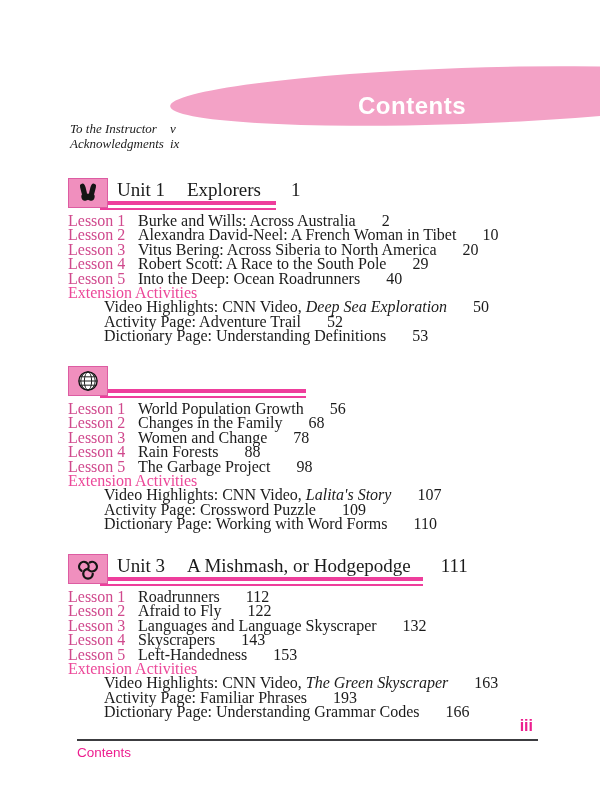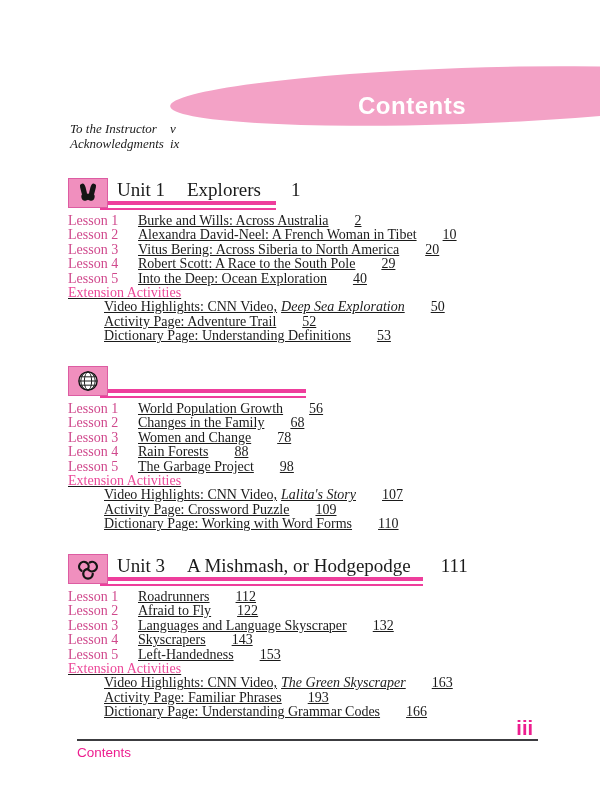--- a/index.html
+++ b/index.html
@@ -41,33 +41,33 @@
     position:absolute; left:32px; top:25px; height:9px; box-sizing:border-box;
     border-top:4px solid #EE3E9C; border-bottom:2px solid #EE3E9C; z-index:1;
   }
   .uw1 { width:176px; } .uw2 { width:206px; } .uw3 { width:323px; }
   .unit-titleline {
     position:absolute; left:49px; top:3px; font-size:19px; white-space:nowrap; z-index:2;
   }
   .unit-label { display:inline-block; width:70px; }
   .unit-page { margin-left:30px; }
 
-  .lessons { margin-top:2px; font-size:14px; line-height:14.4px;text-decoration:underline; }
+  .lessons { margin-top:2px; font-size:16px; line-height:14.4px; }
   .lesson-label { display:inline-block; width:70px; color:#D0498D; }
   .lesson-page { margin-left:26px; }
   .ext-heading { color:#ec4899; }
   .ext-row { padding-left:36px; }
   .ext-italic { font-style:italic; margin-left:4px; }
   .ext-italic:empty { margin-left:0; }
 
   
   .footer-rule { position:absolute; left:77px; top:739px; width:461px; height:2px; background:#3C3C40; }
   .footer-page {
     position:absolute; left:485px; top:717px; width:48px; text-align:right;
-    font-family:"Liberation Sans", sans-serif; font-weight:bold; font-size:20px; color:#ED1E8F;
+    font-family:"Liberation Sans", sans-serif; font-weight:bold; font-size:16px; color:#ED1E8F;
   }
   .footer-label {
     position:absolute; left:77px; top:745px;
     font-family:"Liberation Sans", sans-serif; font-size:13.5px; color:#ED1E8F;
   }
 </style>
 </head>
 <body>
 
 <div class="page">
@@ -105,21 +105,21 @@
       <div class="unit-underline uw1"></div>
       <div class="unit-titleline">
         <span class="unit-label">Unit 1</span><span>Explorers</span><span class="unit-page">1</span>
       </div>
     </div>
     <div class="lessons">
       <div><span class="lesson-label">Lesson 1</span><span>Burke and Wills: Across Australia</span><span class="lesson-page">2</span></div>
       <div><span class="lesson-label">Lesson 2</span><span>Alexandra David-Neel: A French Woman in Tibet</span><span class="lesson-page">10</span></div>
       <div><span class="lesson-label">Lesson 3</span><span>Vitus Bering: Across Siberia to North America</span><span class="lesson-page">20</span></div>
       <div><span class="lesson-label">Lesson 4</span><span>Robert Scott: A Race to the South Pole</span><span class="lesson-page">29</span></div>
-      <div><span class="lesson-label">Lesson 5</span><span>Into the Deep: Ocean Exploration</span><span class="lesson-page">40</span></div>
+      <div><span class="lesson-label">Lesson 5</span><span>Into the Deep: Ocean Roadrunners</span><span class="lesson-page">40</span></div>
       <div class="ext-heading">Extension Activities</div>
       <div class="ext-row"><span>Video Highlights: CNN Video,</span><em class="ext-italic">Deep Sea Exploration</em><span class="lesson-page">50</span></div>
       <div class="ext-row"><span>Activity Page: Adventure Trail</span><em class="ext-italic"></em><span class="lesson-page">52</span></div>
       <div class="ext-row"><span>Dictionary Page: Understanding Definitions</span><em class="ext-italic"></em><span class="lesson-page">53</span></div>
     </div>
   </section>
 
   <section class="unit unit-2">
     <div class="unit-header">
       <div class="unit-icon">

